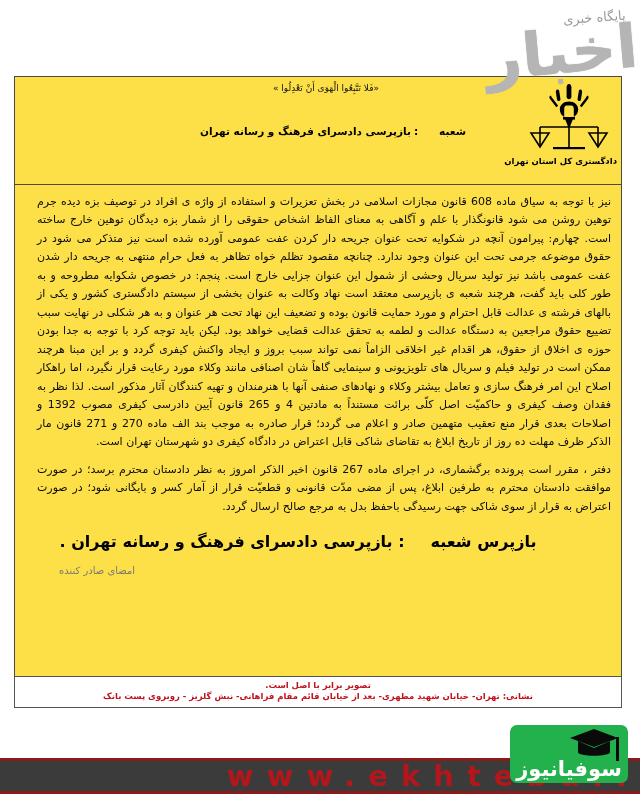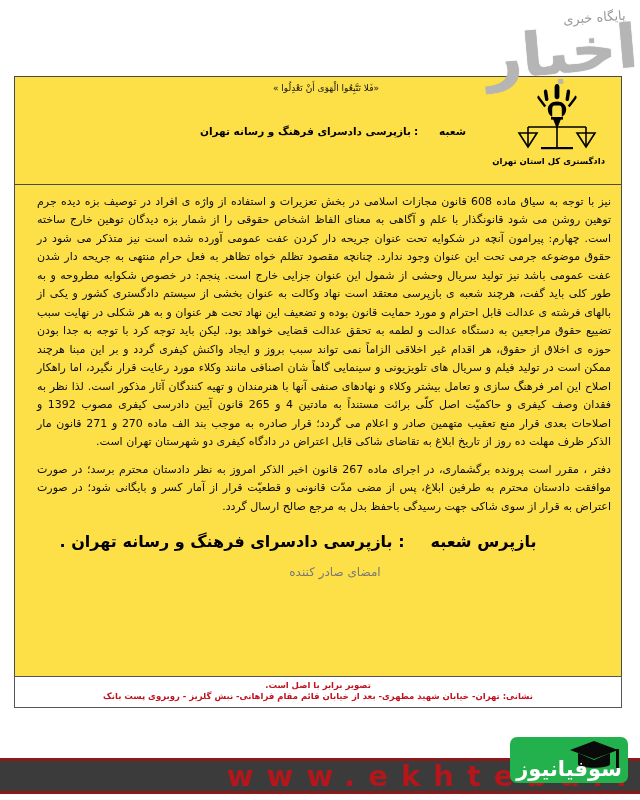--- a/index.html
+++ b/index.html
@@ -63,21 +63,21 @@
   }
 
   
   .doc-header {
     position: relative;
     height: 108px;
   }
   .emblem-block {
     position: absolute;
     top: 4px;
-    right: 16px;
+    right: 4px;
     width: 96px;
     text-align: right;
   }
   .emblem-svg { display: block; margin: 0 auto; }
   .court-name {
     font-size: 8.5px;
     font-weight: bold;
     color: #000;
     margin-top: 1px;
     white-space: nowrap;
@@ -168,23 +168,23 @@
     margin-top: 16px;
     font-size: 16px;
     font-weight: bold;
     color: #000;
     text-align: center;
     padding-right: 40px;
   }
   .sign-line .sl-lbl { margin-left: 26px; }
   .sign-by {
     margin-top: 14px;
-    font-size: 12px;
+    font-size: 10px;
     color: #777;
-    text-align: center;
+    text-align: left;
     padding-left: 34px;
   }
 
   
   .footer-box {
     position: absolute;
     left: 14px;
     top: 676px;
     width: 608px;
     box-sizing: border-box;
@@ -231,21 +231,21 @@
     font-family: "DejaVu Sans", "Liberation Sans", sans-serif;
     white-space: nowrap;
   }
 
   
   .news-badge {
     position: absolute;
     right: 12px;
     bottom: 17px;
     width: 118px;
-    height: 46px;
+    height: 58px;
     background: #22b14c;
     border-radius: 7px;
     z-index: 20;
     overflow: hidden;
   }
   .badge-label {
     position: absolute;
     bottom: 3px;
     right: 6px;
     left: 6px;

